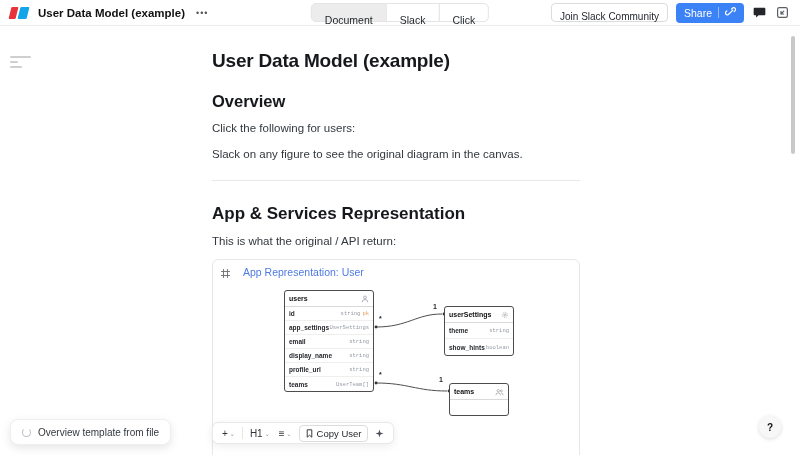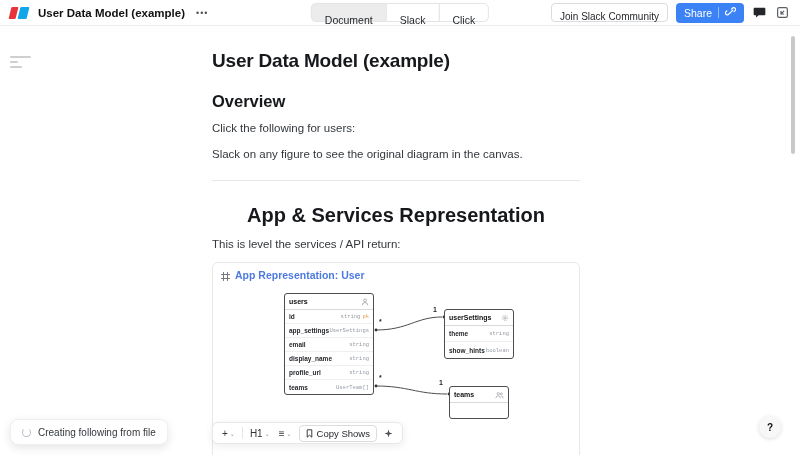--- a/index.html
+++ b/index.html
@@ -55,27 +55,27 @@
   .content { position:absolute; left:212px; top:26px; width:368px; }
   h1.doc-h1 { font-size:19px; font-weight:700; color:#16181c; margin-top:24px; letter-spacing:-0.2px; }
   h2.doc-h2 { font-size:16.5px; font-weight:700; color:#16181c; margin-top:20px; }
   .content p { font-size:11.5px; color:#33383d; margin-top:9px; line-height:1.45; }
   ul.doc-list { list-style:none; margin-top:7px; }
   ul.doc-list li {
     font-size:11.5px; color:#33383d; line-height:15px; padding-left:16px; position:relative; margin-top:4px;
   }
   ul.doc-list li::before { content:"•"; position:absolute; left:5px; color:#33383d; }
   hr.doc-divider { border:none; border-top:1px solid #e8e8e8; margin-top:18px; }
-  h2.doc-h2.section { font-size:20px; margin-top:23px;text-align:center; }
+  h2.doc-h2.section { font-size:17px; margin-top:23px; }
   
   .figure {
     margin-top:9px; border:1px solid #e7e7e7; border-radius:6px; background:#fff;
     position:relative; height:210px; cursor:pointer;
   }
-  .fig-head { position:absolute; top:6px; left:8px; display:flex; align-items:flex-end; gap:5px;font-weight:bold; }
+  .fig-head { position:absolute; top:6px; left:8px; display:flex; align-items:flex-end; gap:13px; }
   .fig-title { font-size:10.5px; color:#4e7ae0; cursor:pointer; }
   
   .er-table {
     position:absolute; background:#fff; border:1px solid #4d4d4d; border-radius:3px; overflow:hidden;
   }
   .er-head {
     display:flex; align-items:center; justify-content:space-between;
     height:16px; padding:0 4px; border-bottom:1px solid #d9d9d9;
   }
   .er-head .er-name { font-size:7px; font-weight:700; color:#111; }
@@ -190,21 +190,21 @@
     <i></i>
   </div>
 
 <main class="content">
   <h1 class="doc-h1">User Data Model (example)</h1>
   <h2 class="doc-h2">Overview</h2>
   <p>Click the following for users:</p>
   <p>Slack on any figure to see the original diagram in the canvas.</p>
   <hr class="doc-divider">
   <h2 class="doc-h2 section">App &amp; Services Representation</h2>
-  <p>This is level the services / API return:</p>
+  <p>This is what the original / API return:</p>
 
   <div class="figure">
     <div class="fig-head">
       <span>
         <svg width="9" height="9" viewBox="0 0 10 10" stroke="#71767d" stroke-width="1.1" stroke-linecap="round">
           <path d="M2.8 0.5v9 M7.2 0.5v9 M0.5 2.8h9 M0.5 7.2h9"></path>
         </svg>
       </span>
       <span class="fig-title">App Representation: User</span>
     </div>
@@ -329,30 +329,30 @@
   <button class="ft-btn">
     <span>≡</span>
     <span class="chev">⌄</span>
   </button>
   <button class="ft-copylink">
     <span>
       <svg width="7" height="9" viewBox="0 0 8 11" fill="none" stroke="#26282a" stroke-width="1.1" stroke-linejoin="round">
         <path d="M1.2 1h5.6v9L4 7.6 1.2 10z"></path>
       </svg>
     </span>
-    <span>Copy Shows</span>
+    <span>Copy User</span>
   </button>
   <button class="ft-btn">
     <span>
       <svg width="9" height="9" viewBox="0 0 10 10">
           <path fill="#4b5056" d="M5 0.6 6 3.9 9.4 5 6 6.1 5 9.4 4 6.1 0.6 5 4 3.9z"></path>
         </svg>
     </span>
   </button>
 </div>
 
 <div class="toast">
   <span class="spinner"></span>
-  <span class="msg">Creating following from file</span>
+  <span class="msg">Overview template from file</span>
 </div>
 
 <button class="help-btn">?</button>
 <div class="scrollbar-thumb"></div>
 
 </body></html>

